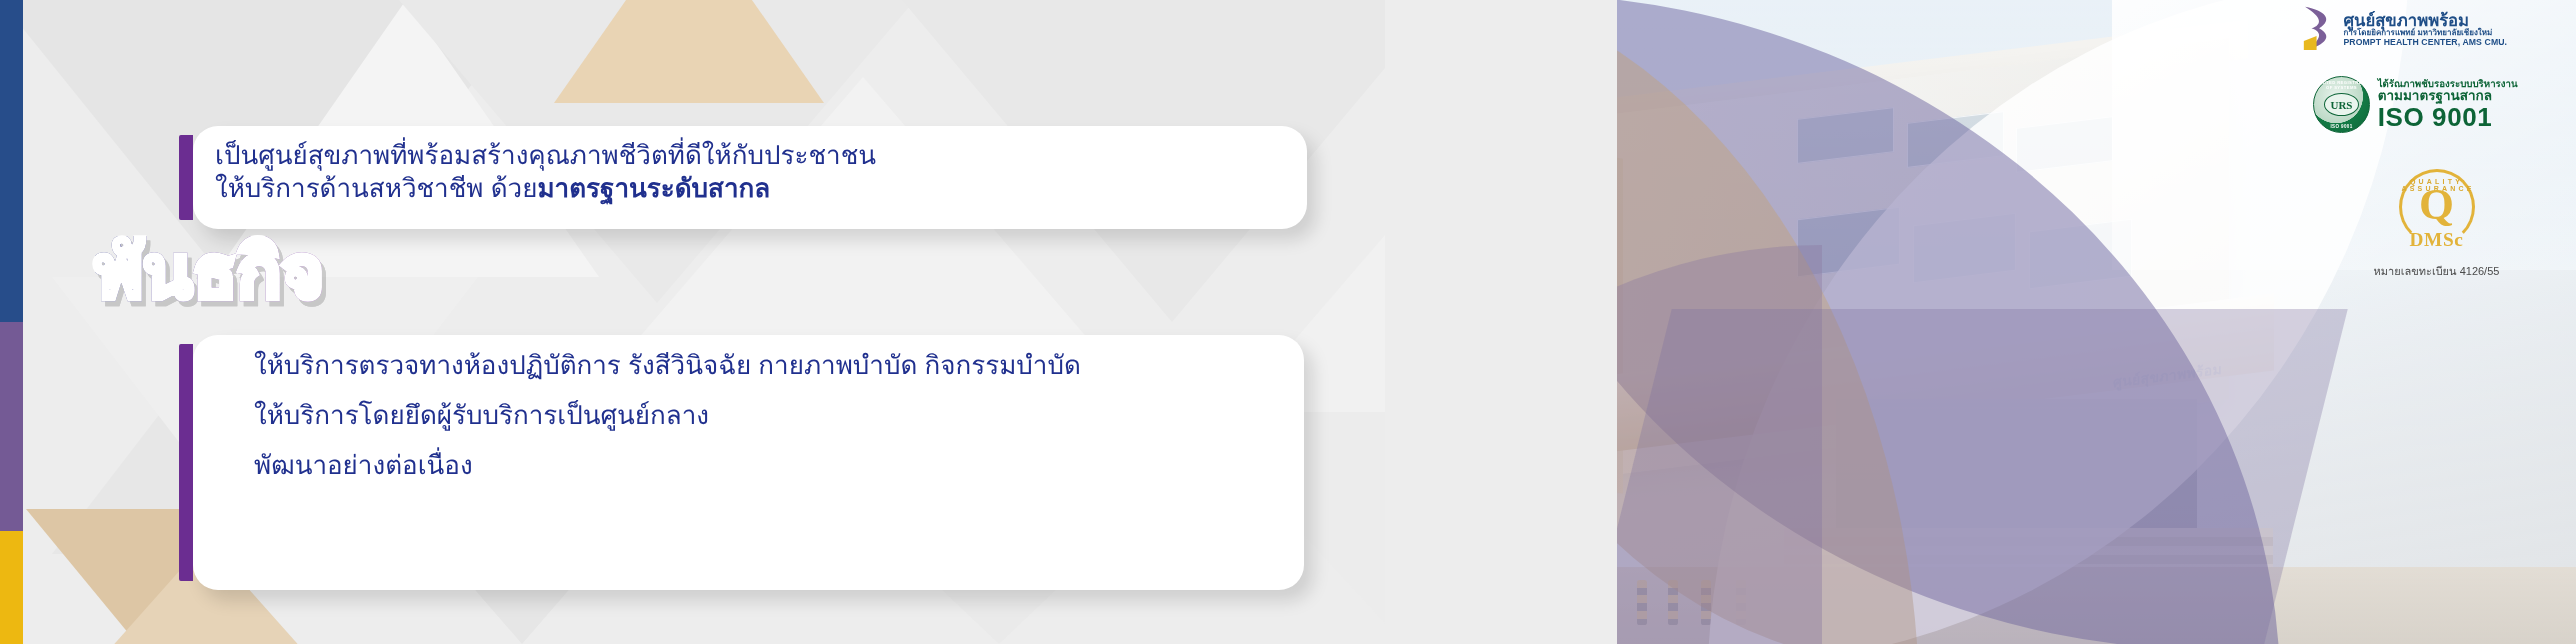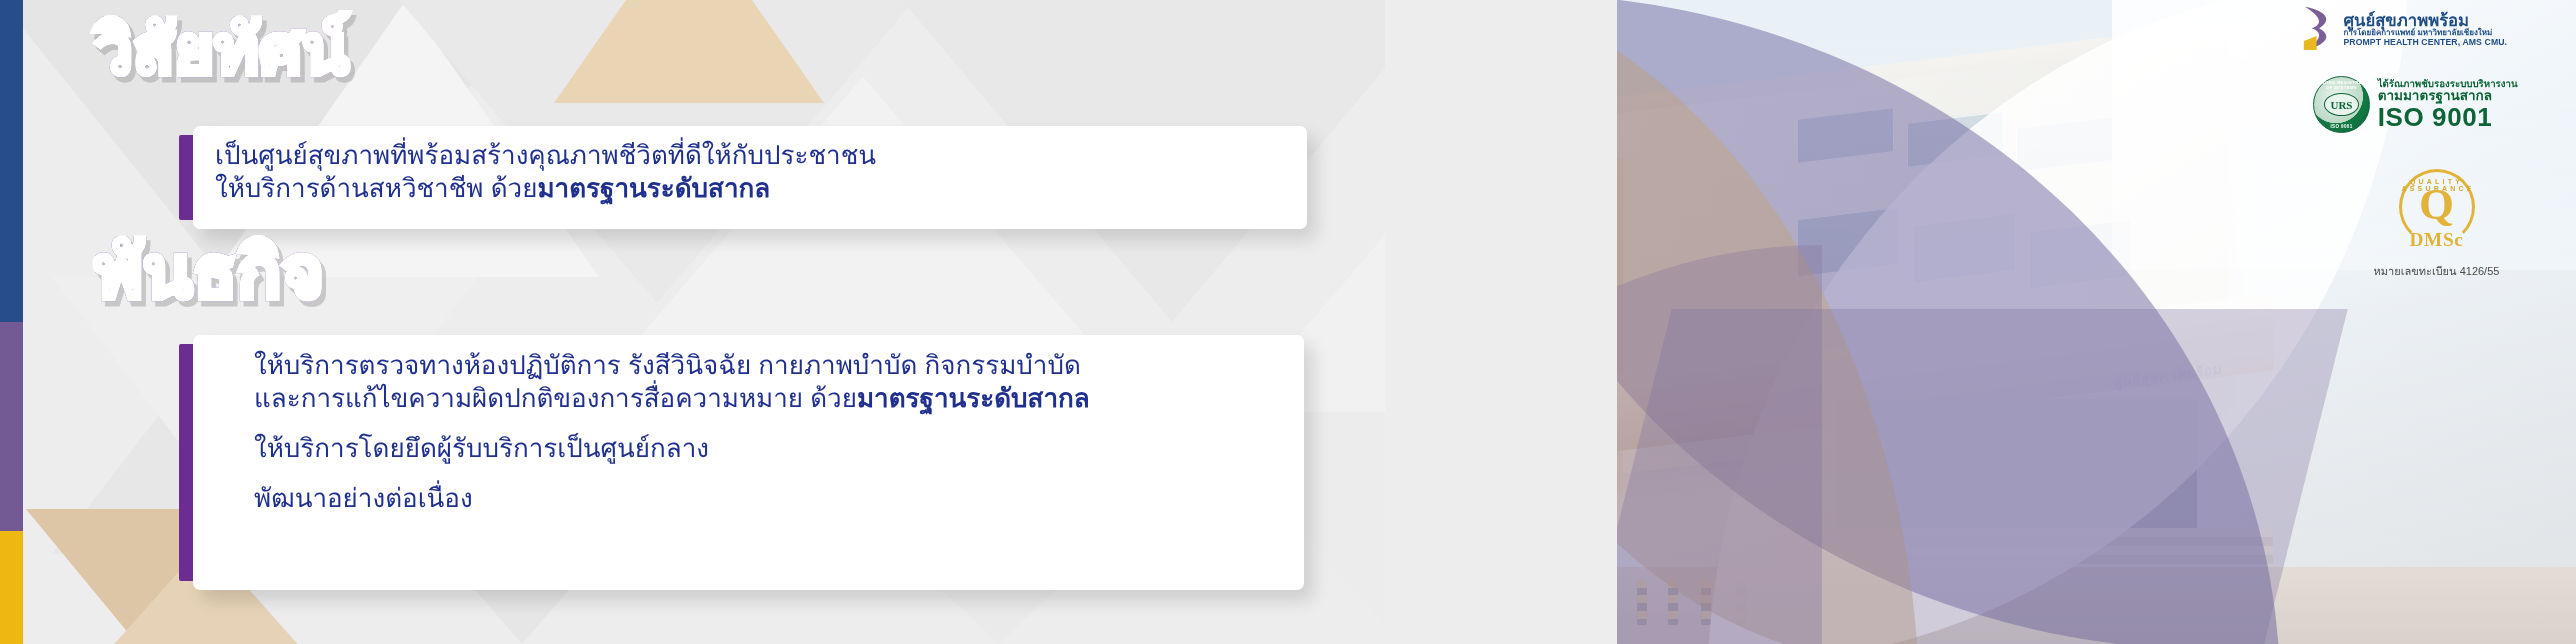--- a/index.html
+++ b/index.html
@@ -127,21 +127,21 @@
   .heading { position:absolute; font-weight:bold; white-space:nowrap;
              font-size:67px; line-height:1; letter-spacing:0.6px;
              background:linear-gradient(100deg,#27317c 0%,#3b2f8c 22%,#5a2d8f 55%,#7a2f9c 100%);
              -webkit-background-clip:text; background-clip:text; color:transparent;
              -webkit-text-stroke:6.4px #ffffff; paint-order:stroke fill;
              filter:drop-shadow(4.5px 5.8px 0 rgba(150,150,150,.45)); }
   #vision-heading { left:95px; top:15.5px; }
   #mission-heading { left:95px; top:236px; font-size:72px; }
 
   
-  .card { position:absolute; background:#ffffff; border-radius:7px;
+  .card { position:absolute; background:#ffffff; border-radius:25px;
           box-shadow:9px 10.3px 16.7px rgba(0,0,0,.13); }
   .card .accent { position:absolute; left:-14px; top:9px; width:14px;
                   background:#6b2d91; border-radius:1.9px 0 0 1.9px; }
   #vision-card  { left:193px; top:126px; width:1114px; height:103px; }
   #vision-card .accent  { height:85px; }
   #mission-card { left:193px; top:335px; width:1111px; height:255px; }
   #mission-card .accent { height:237px; }
 
   .card-inner { padding:10.3px 22px 0 22px; }
   .line { color:#20308e; font-size:26px; line-height:1.28; white-space:nowrap;
@@ -251,21 +251,20 @@
     <div class="veil-bottom"></div>
     <div class="white-mask"></div>
   </div>
 
   <div class="stripe">
     <div style="height:322px;background:#274d8a;"></div>
     <div style="height:209px;background:#745a95;"></div>
     <div style="height:113px;background:#edb811;"></div>
   </div>
 
-  <div class="heading" id="vision-heading">วิสัยทัศน์</div>
 
   <div class="card" id="vision-card">
     <div class="accent"></div>
     <div class="card-inner">
       <div class="line">
         <span>เป็นศูนย์สุขภาพที่พร้อมสร้างคุณภาพชีวิตที่ดีให้กับประชาชน</span><b></b>
       </div>
       <div class="line">
         <span>ให้บริการด้านสหวิชาชีพ ด้วย</span><b>มาตรฐานระดับสากล</b>
       </div>
@@ -274,23 +273,20 @@
 
   <div class="heading" id="mission-heading">พันธกิจ</div>
 
   <div class="card" id="mission-card">
     <div class="accent"></div>
     <div class="card-inner">
       <div>
         <div class="line">
           <span>ให้บริการตรวจทางห้องปฏิบัติการ รังสีวินิจฉัย กายภาพบำบัด กิจกรรมบำบัด</span><b></b>
         </div>
-        <div class="line">
-          <span>และการแก้ไขความผิดปกติของการสื่อความหมาย ด้วย</span><b>มาตรฐานระดับสากล</b>
-        </div>
       </div>
       <div>
         <div class="line spaced">
           <span>ให้บริการโดยยึดผู้รับบริการเป็นศูนย์กลาง</span>
         </div>
       </div>
       <div>
         <div class="line spaced">
           <span>พัฒนาอย่างต่อเนื่อง</span>
         </div>

